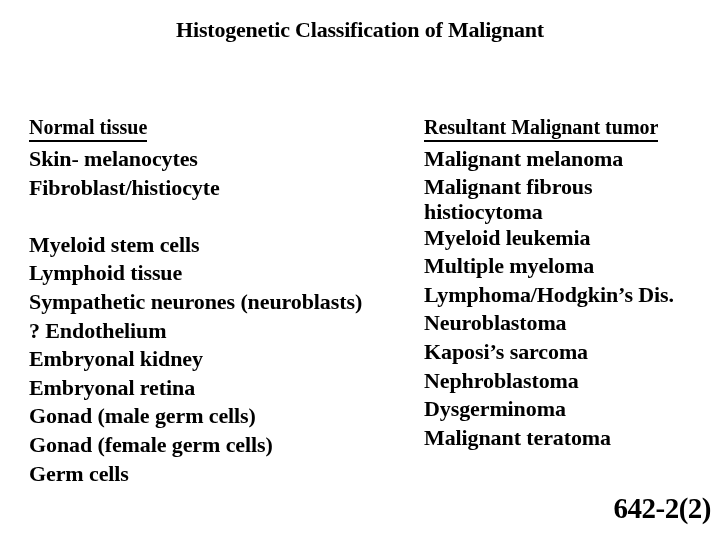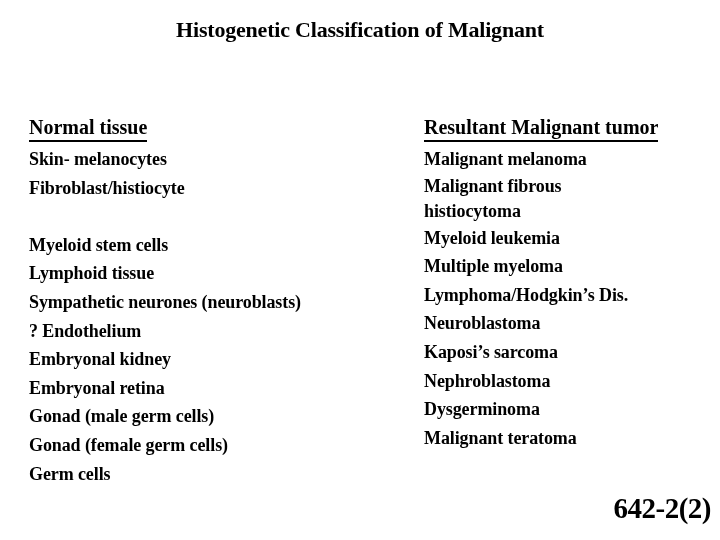--- a/index.html
+++ b/index.html
@@ -61,21 +61,21 @@
     margin-bottom: 3px;
     white-space: nowrap;
   }
 
   .col-list {
     margin: 0;
     padding: 0;
     list-style: none;
   }
   .col-list li {
-    font-size: 18px;
+    font-size: 22px;
     line-height: 28.6px;
     white-space: nowrap;
     letter-spacing: -0.1px;
   }
   
   .col-list li.spacer {
     height: 28.6px;
     line-height: 28.6px;
   }
   

